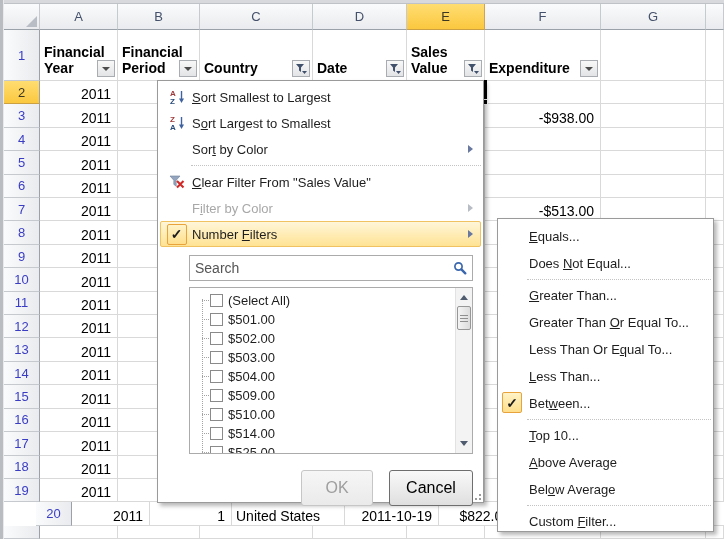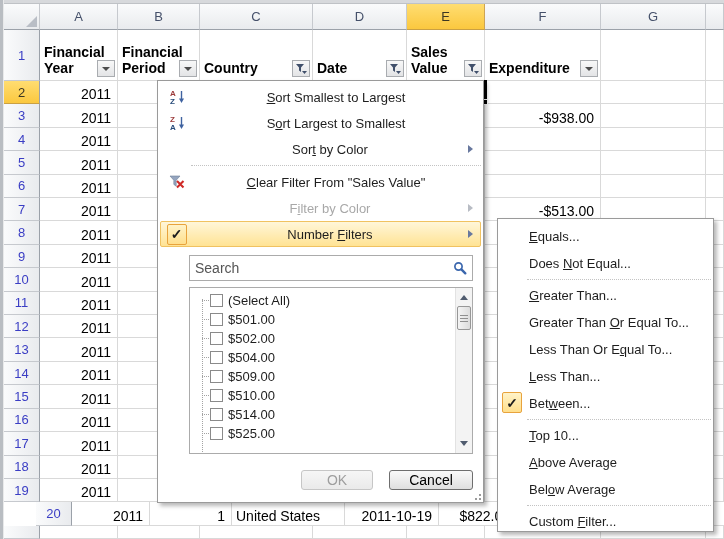--- a/index.html
+++ b/index.html
@@ -35,21 +35,21 @@
         display:flex;align-items:center;justify-content:center;padding:0;}
   .fbtn .dd{width:0;height:0;border-left:4px solid transparent;border-right:4px solid transparent;border-top:4px solid #4c4c4c;}
   
   .selbar{position:absolute;left:484px;top:80px;width:3px;height:20px;background:#000;z-index:3;}
   .fillh{position:absolute;left:482px;top:99px;width:6px;height:6px;background:#000;border:1px solid #fff;z-index:3;}
   
   .menu{position:absolute;left:157px;top:80px;width:327px;height:423px;background:#fff;
         border:1px solid #9a9a9a;box-shadow:3px 3px 4px rgba(0,0,0,.28);z-index:4;font-size:13px;color:#1e1e1e;padding-top:3px;}
   .mi{height:26px;display:flex;align-items:center;position:relative;margin:0 2px;border:1px solid transparent;}
   .mi .ic{width:31px;flex:0 0 31px;display:flex;align-items:center;justify-content:center;}
-  .mi .lbl{flex:1;text-align:center;}
+  .mi .lbl{flex:1;}
   .mi .arr{width:0;height:0;border-top:4px solid transparent;border-bottom:4px solid transparent;
            border-left:5px solid #68789e;margin-right:7px;}
   .mi.disabled{color:#a8a8a8;}
   .mi.disabled .arr{border-left-color:#b8bcc4;}
   .mi.hl{background:linear-gradient(#fff6d9,#ffe394);border:1px solid #f0c261;border-radius:2px;}
   .ckbox{width:20px;height:21px;border:1px solid #e8a33d;border-radius:2px;background:linear-gradient(#fff3c8,#ffdf8c);
          display:flex;align-items:center;justify-content:center;font-weight:bold;color:#1c1c1c;font-size:14px;}
   .msep{border-top:1px dotted #c3c3c3;margin:3px 2px 3px 33px;height:0;}
   u{text-decoration:underline;}
   
@@ -68,21 +68,21 @@
   .opt .cb{width:13px;height:13px;border:1px solid #8a8a8a;background:#fff;margin:0 5px 0 1px;flex:0 0 13px;}
   .sbar{position:absolute;right:0;top:0;bottom:0;width:17px;background:#f3f3f3;border-left:1px solid #e2e2e2;}
   .sarr{position:absolute;left:4px;width:0;height:0;border-left:4px solid transparent;border-right:4px solid transparent;}
   .sarr.up{top:7px;border-bottom:5px solid #4f5b6e;}
   .sarr.dn{bottom:7px;border-top:5px solid #4f5b6e;}
   .sthumb{position:absolute;left:1px;top:18px;width:14px;height:24px;background:linear-gradient(90deg,#f4f4f4,#dcdcdc);
           border:1px solid #979797;border-radius:2px;display:flex;flex-direction:column;align-items:center;justify-content:center;gap:2px;}
   .sthumb i{display:block;width:8px;border-top:1px solid #8f8f8f;}
   
   .btnrow{display:flex;justify-content:flex-end;gap:16px;margin:16px 10px 0 0;}
-  .btn{height:20px;font-family:"Liberation Sans",sans-serif;font-size:14px;border-radius:3px;}
+  .btn{height:36px;font-family:"Liberation Sans",sans-serif;font-size:16px;border-radius:3px;}
   .btn.ok{width:72px;color:#9e9e9e;background:linear-gradient(#f6f6f6,#eaeaea);border:1px solid #c6c6c6;}
   .btn.cancel{width:84px;color:#000;background:linear-gradient(#f9f9f9,#dfdfdf);border:1px solid #6e6e6e;}
   .grip{position:absolute;right:2px;bottom:2px;width:10px;height:10px;}
   .grip i{position:absolute;width:2px;height:2px;background:#9a9a9a;}
   
   .submenu{position:absolute;left:497px;top:218px;width:217px;height:314px;background:#fff;
            border:1px solid #9a9a9a;box-shadow:3px 3px 4px rgba(0,0,0,.28);z-index:5;font-size:13px;color:#1e1e1e;padding-top:4px;}
   .smi{height:27px;display:flex;align-items:center;padding-left:31px;position:relative;}
   .smi .ckbox{position:absolute;left:4px;top:2px;}
   .ssep{border-top:1px dotted #c3c3c3;margin:2px 2px 2px 29px;height:0;}
@@ -455,20 +455,25 @@
             <span>$501.00</span>
           </div>
           <div class="opt">
             <span class="stub"></span>
             <span class="cb"></span>
             <span>$502.00</span>
           </div>
           <div class="opt">
             <span class="stub"></span>
             <span class="cb"></span>
+            <span>$503.00</span>
+          </div>
+          <div class="opt">
+            <span class="stub"></span>
+            <span class="cb"></span>
             <span>$504.00</span>
           </div>
           <div class="opt">
             <span class="stub"></span>
             <span class="cb"></span>
             <span>$509.00</span>
           </div>
           <div class="opt">
             <span class="stub"></span>
             <span class="cb"></span>

